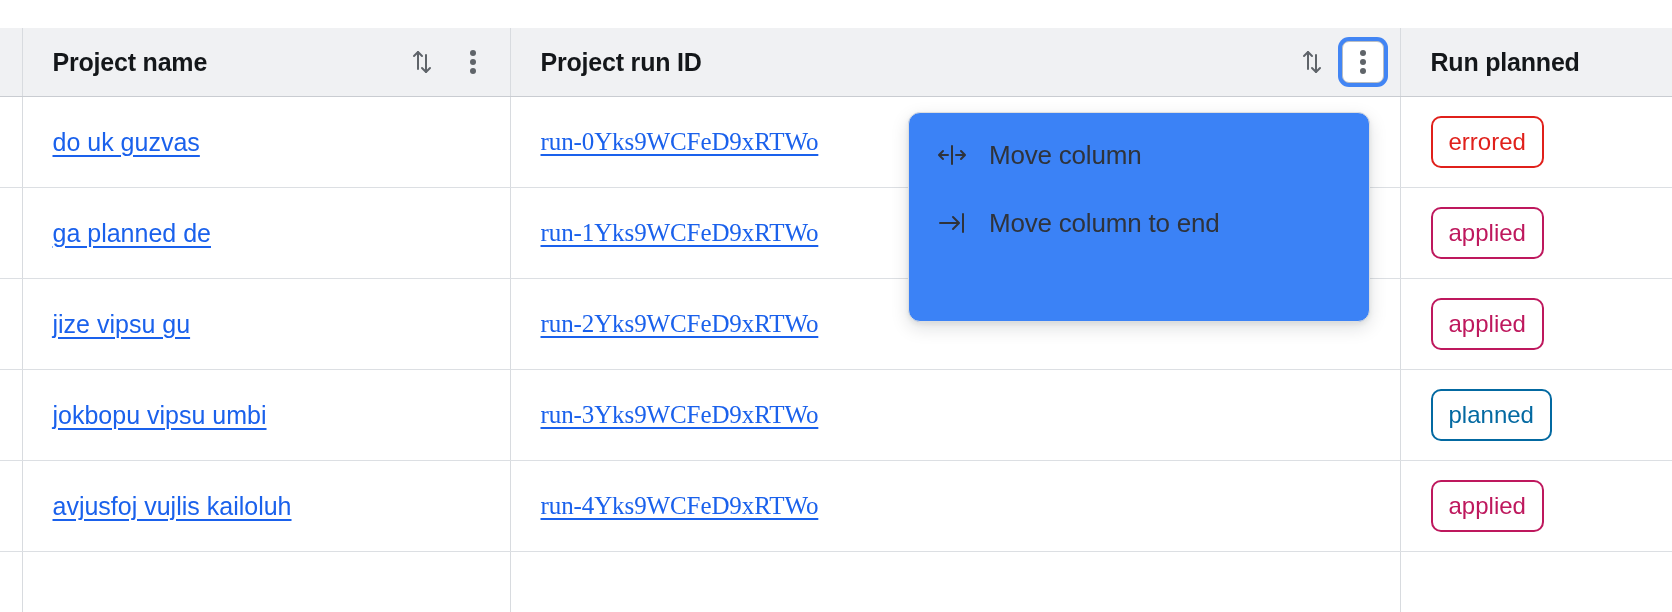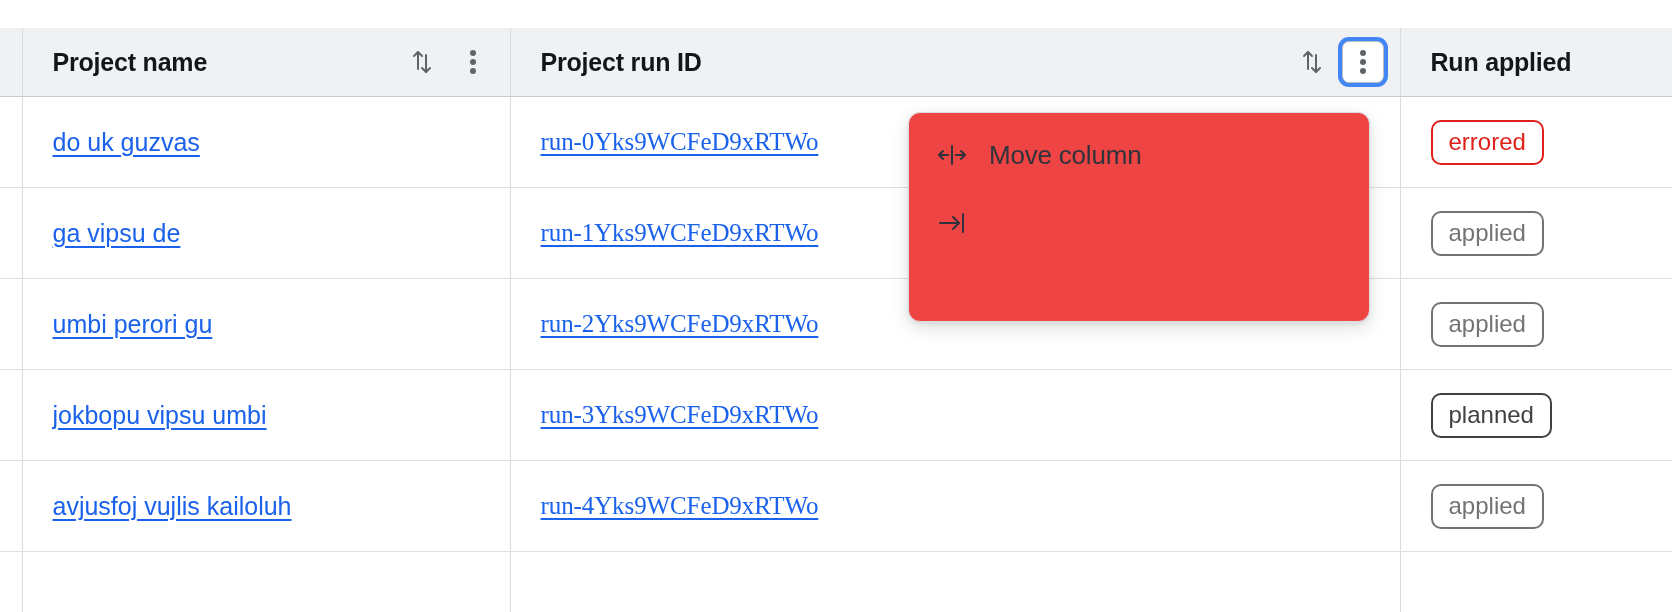--- a/index.html
+++ b/index.html
@@ -111,40 +111,40 @@
     text-decoration-thickness: 2px;
     white-space: nowrap;
     cursor: pointer;
   }
   a.link.run { letter-spacing: -0.1px; font-family: Liberation Serif, serif; }
 
   .badge {
     display: inline-flex;
     align-items: center;
     justify-content: center;
-    height: 45px;
+    height: 52px;
     padding: 0 16px;
     border: 2px solid currentColor;
     border-radius: 10px;
     font-size: 24px;
     line-height: 1;
     white-space: nowrap;
   }
   .badge.errored { color: #e0201b; }
-  .badge.applied { color: #737373; }
-  .badge.planned { color: #404040; }
+  .badge.applied { color: #be185d; }
+  .badge.planned { color: #0369a1; }
 
   
   .menu {
     position: absolute;
     left: 908px;
     top: 112px;
     width: 462px;
     height: 210px;
-    background: #ef4444;
+    background: #3b82f6;
     border: 1px solid #dcdee1;
     border-radius: 12px;
     box-shadow: 0 6px 18px rgba(16,22,32,0.13), 0 2px 5px rgba(16,22,32,0.07);
     padding: 8px 0;
     z-index: 40;
   }
   .menu-item {
     display: flex;
     align-items: center;
     height: 68px;
@@ -223,21 +223,21 @@
                   <circle cx="4" cy="6" r="3"></circle>
                     <circle cx="4" cy="15" r="3"></circle>
                     <circle cx="4" cy="24" r="3"></circle>
                 </svg>
               </span>
             </div>
           </th>
 
           <th>
             <div class="th-inner">
-              <span class="th-label">Run applied</span>
+              <span class="th-label">Run planned</span>
               <span class="th-spacer"></span>
 
             </div>
           </th>
         </tr>
       </thead>
 
       <tbody>
         <tr>
           <td class="gutter"></td>
@@ -255,40 +255,40 @@
             <div class="cell status">
                 <span class="badge errored">errored</span>
               </div>
           </td>
         </tr>
 
         <tr>
           <td class="gutter"></td>
           <td>
             <div class="cell">
-                <a class="link">ga vipsu de</a>
+                <a class="link">ga planned de</a>
               </div>
           </td>
           <td>
             <div class="cell">
                 <a class="link run">run-1Yks9WCFeD9xRTWo</a>
               </div>
           </td>
           <td>
             <div class="cell status">
                 <span class="badge applied">applied</span>
               </div>
           </td>
         </tr>
 
         <tr>
           <td class="gutter"></td>
           <td>
             <div class="cell">
-                <a class="link">umbi perori gu</a>
+                <a class="link">jize vipsu gu</a>
               </div>
           </td>
           <td>
             <div class="cell">
                 <a class="link run">run-2Yks9WCFeD9xRTWo</a>
               </div>
           </td>
           <td>
             <div class="cell status">
                 <span class="badge applied">applied</span>
@@ -366,16 +366,17 @@
 
 
     <div class="menu-item">
       <span class="menu-ico">
         <svg viewBox="0 0 30 26" fill="none" stroke="#2f333b" stroke-width="2" stroke-linecap="round" stroke-linejoin="round">
           <path d="M26 4 V22"></path>
           <path d="M3 13 H21"></path>
             <path d="M16 7 L22 13 L16 19"></path>
         </svg>
       </span>
+      <span class="menu-label">Move column to end</span>
     </div>
   </div>
 
 </div>
 
 </body></html>

